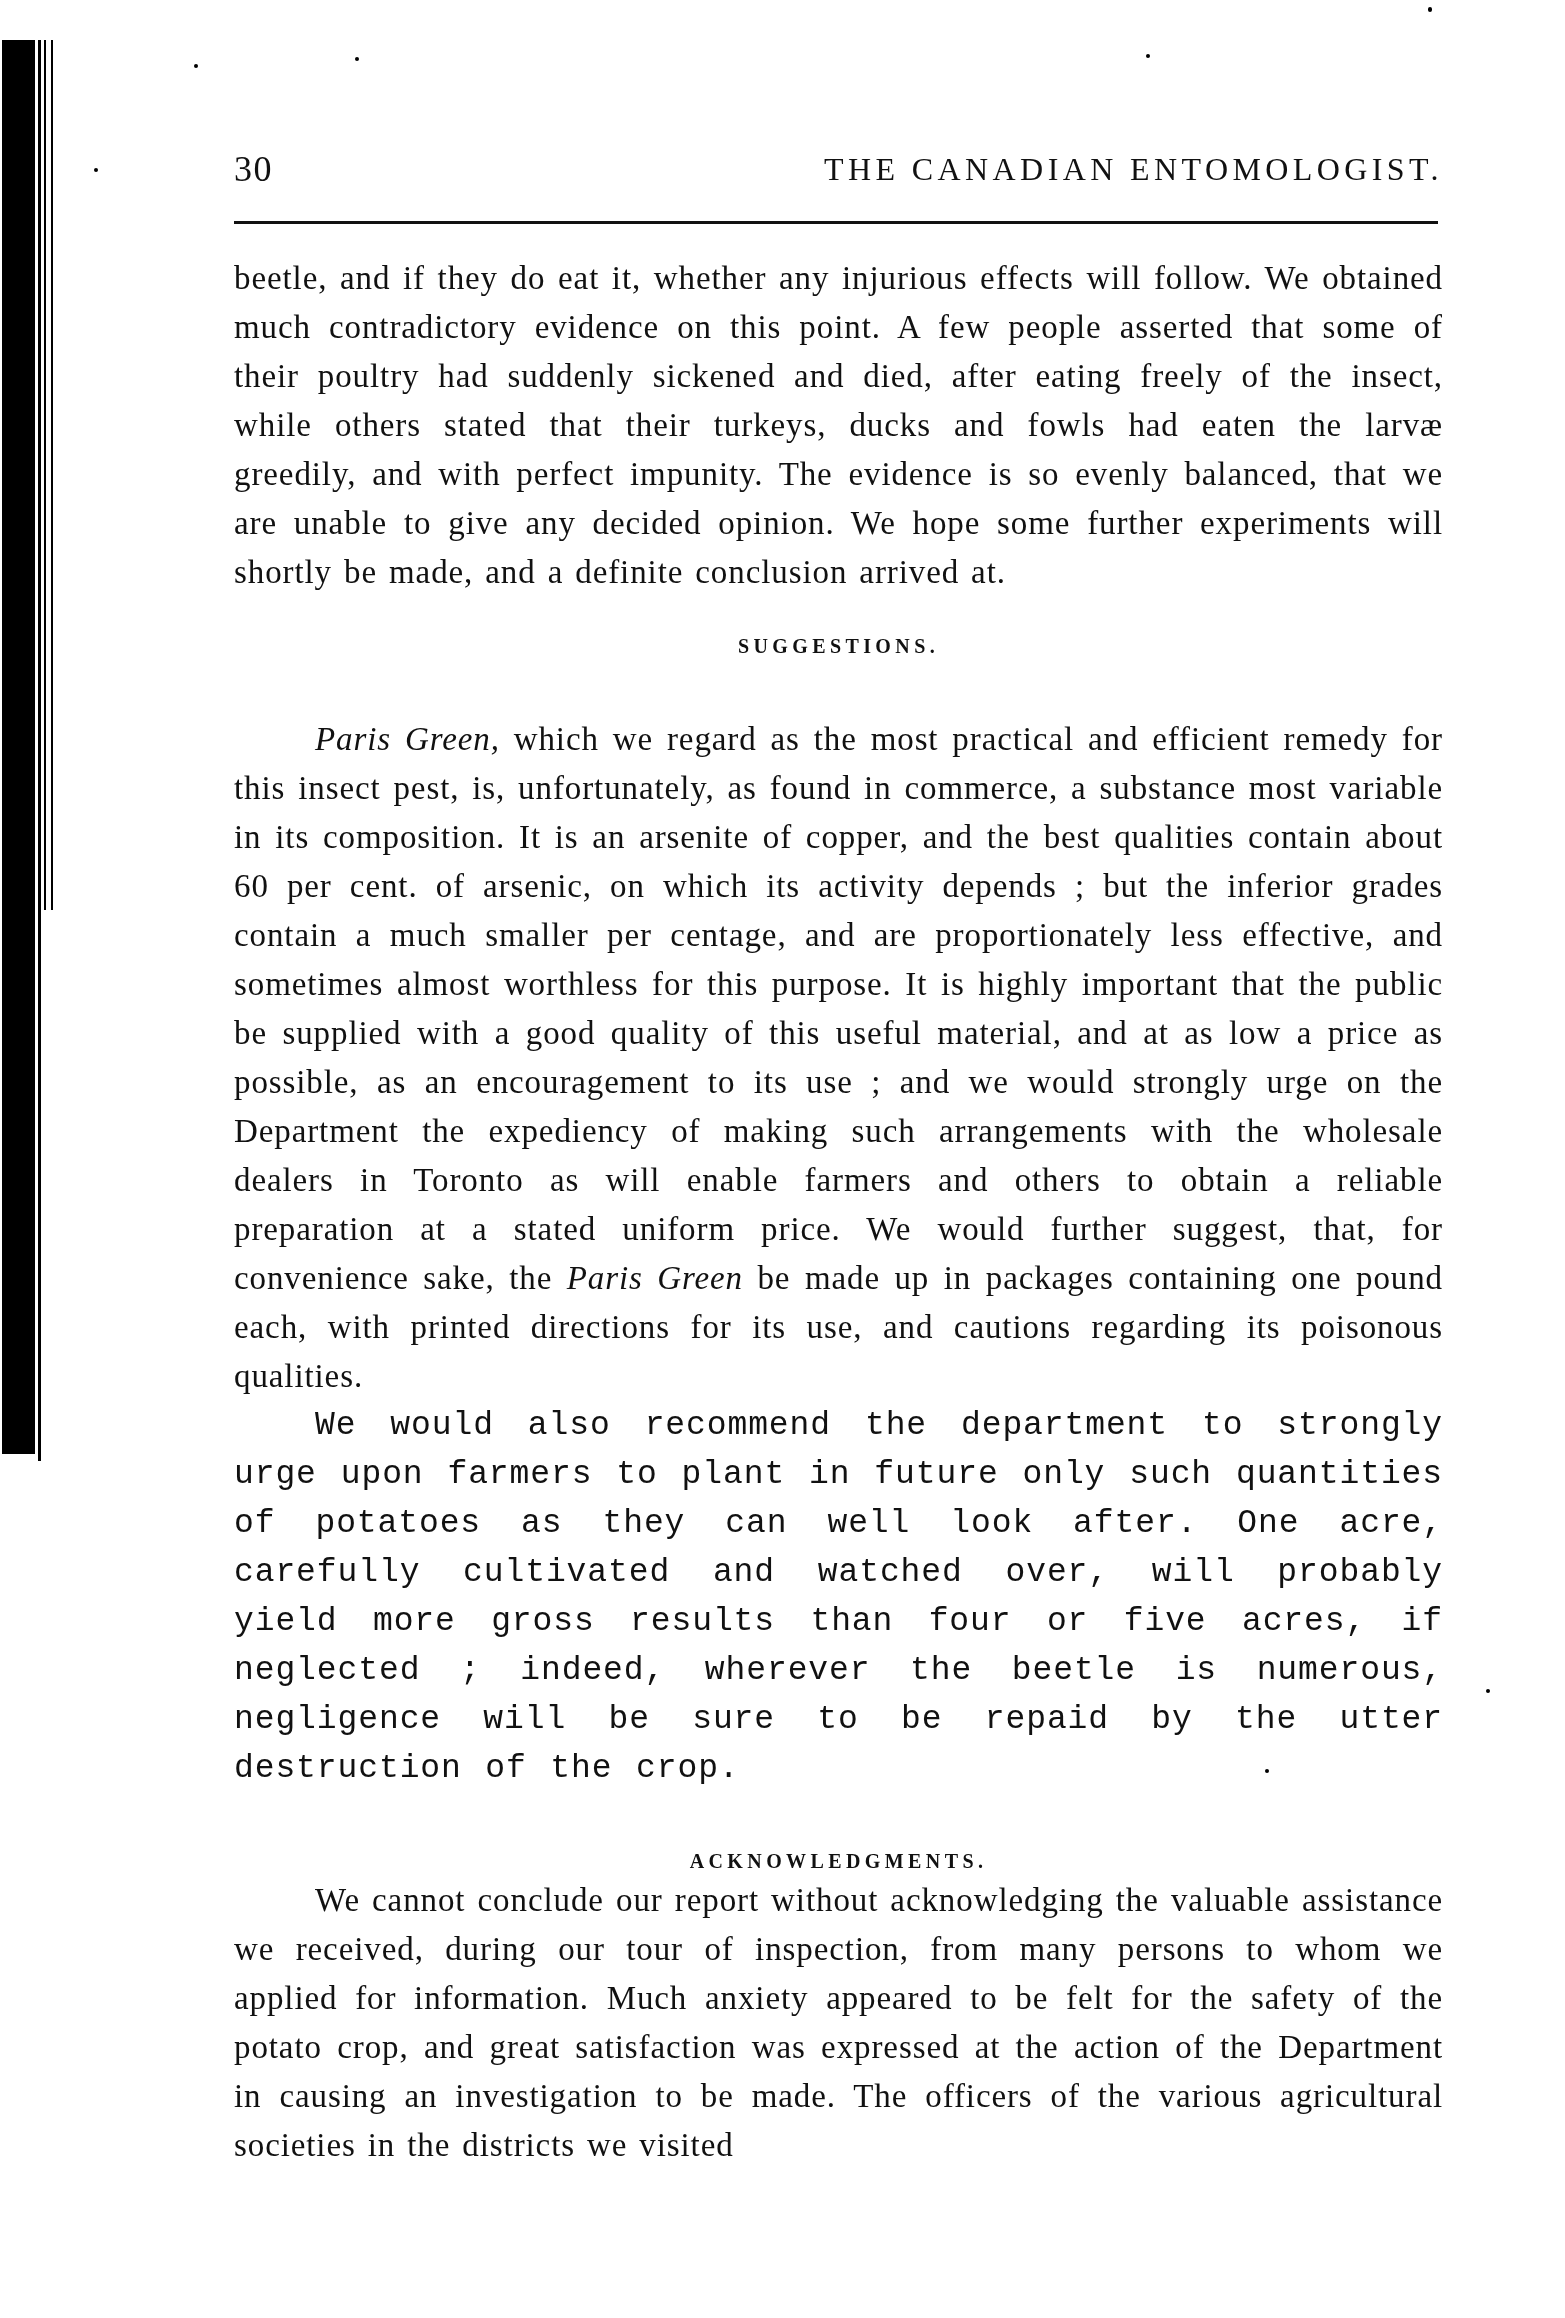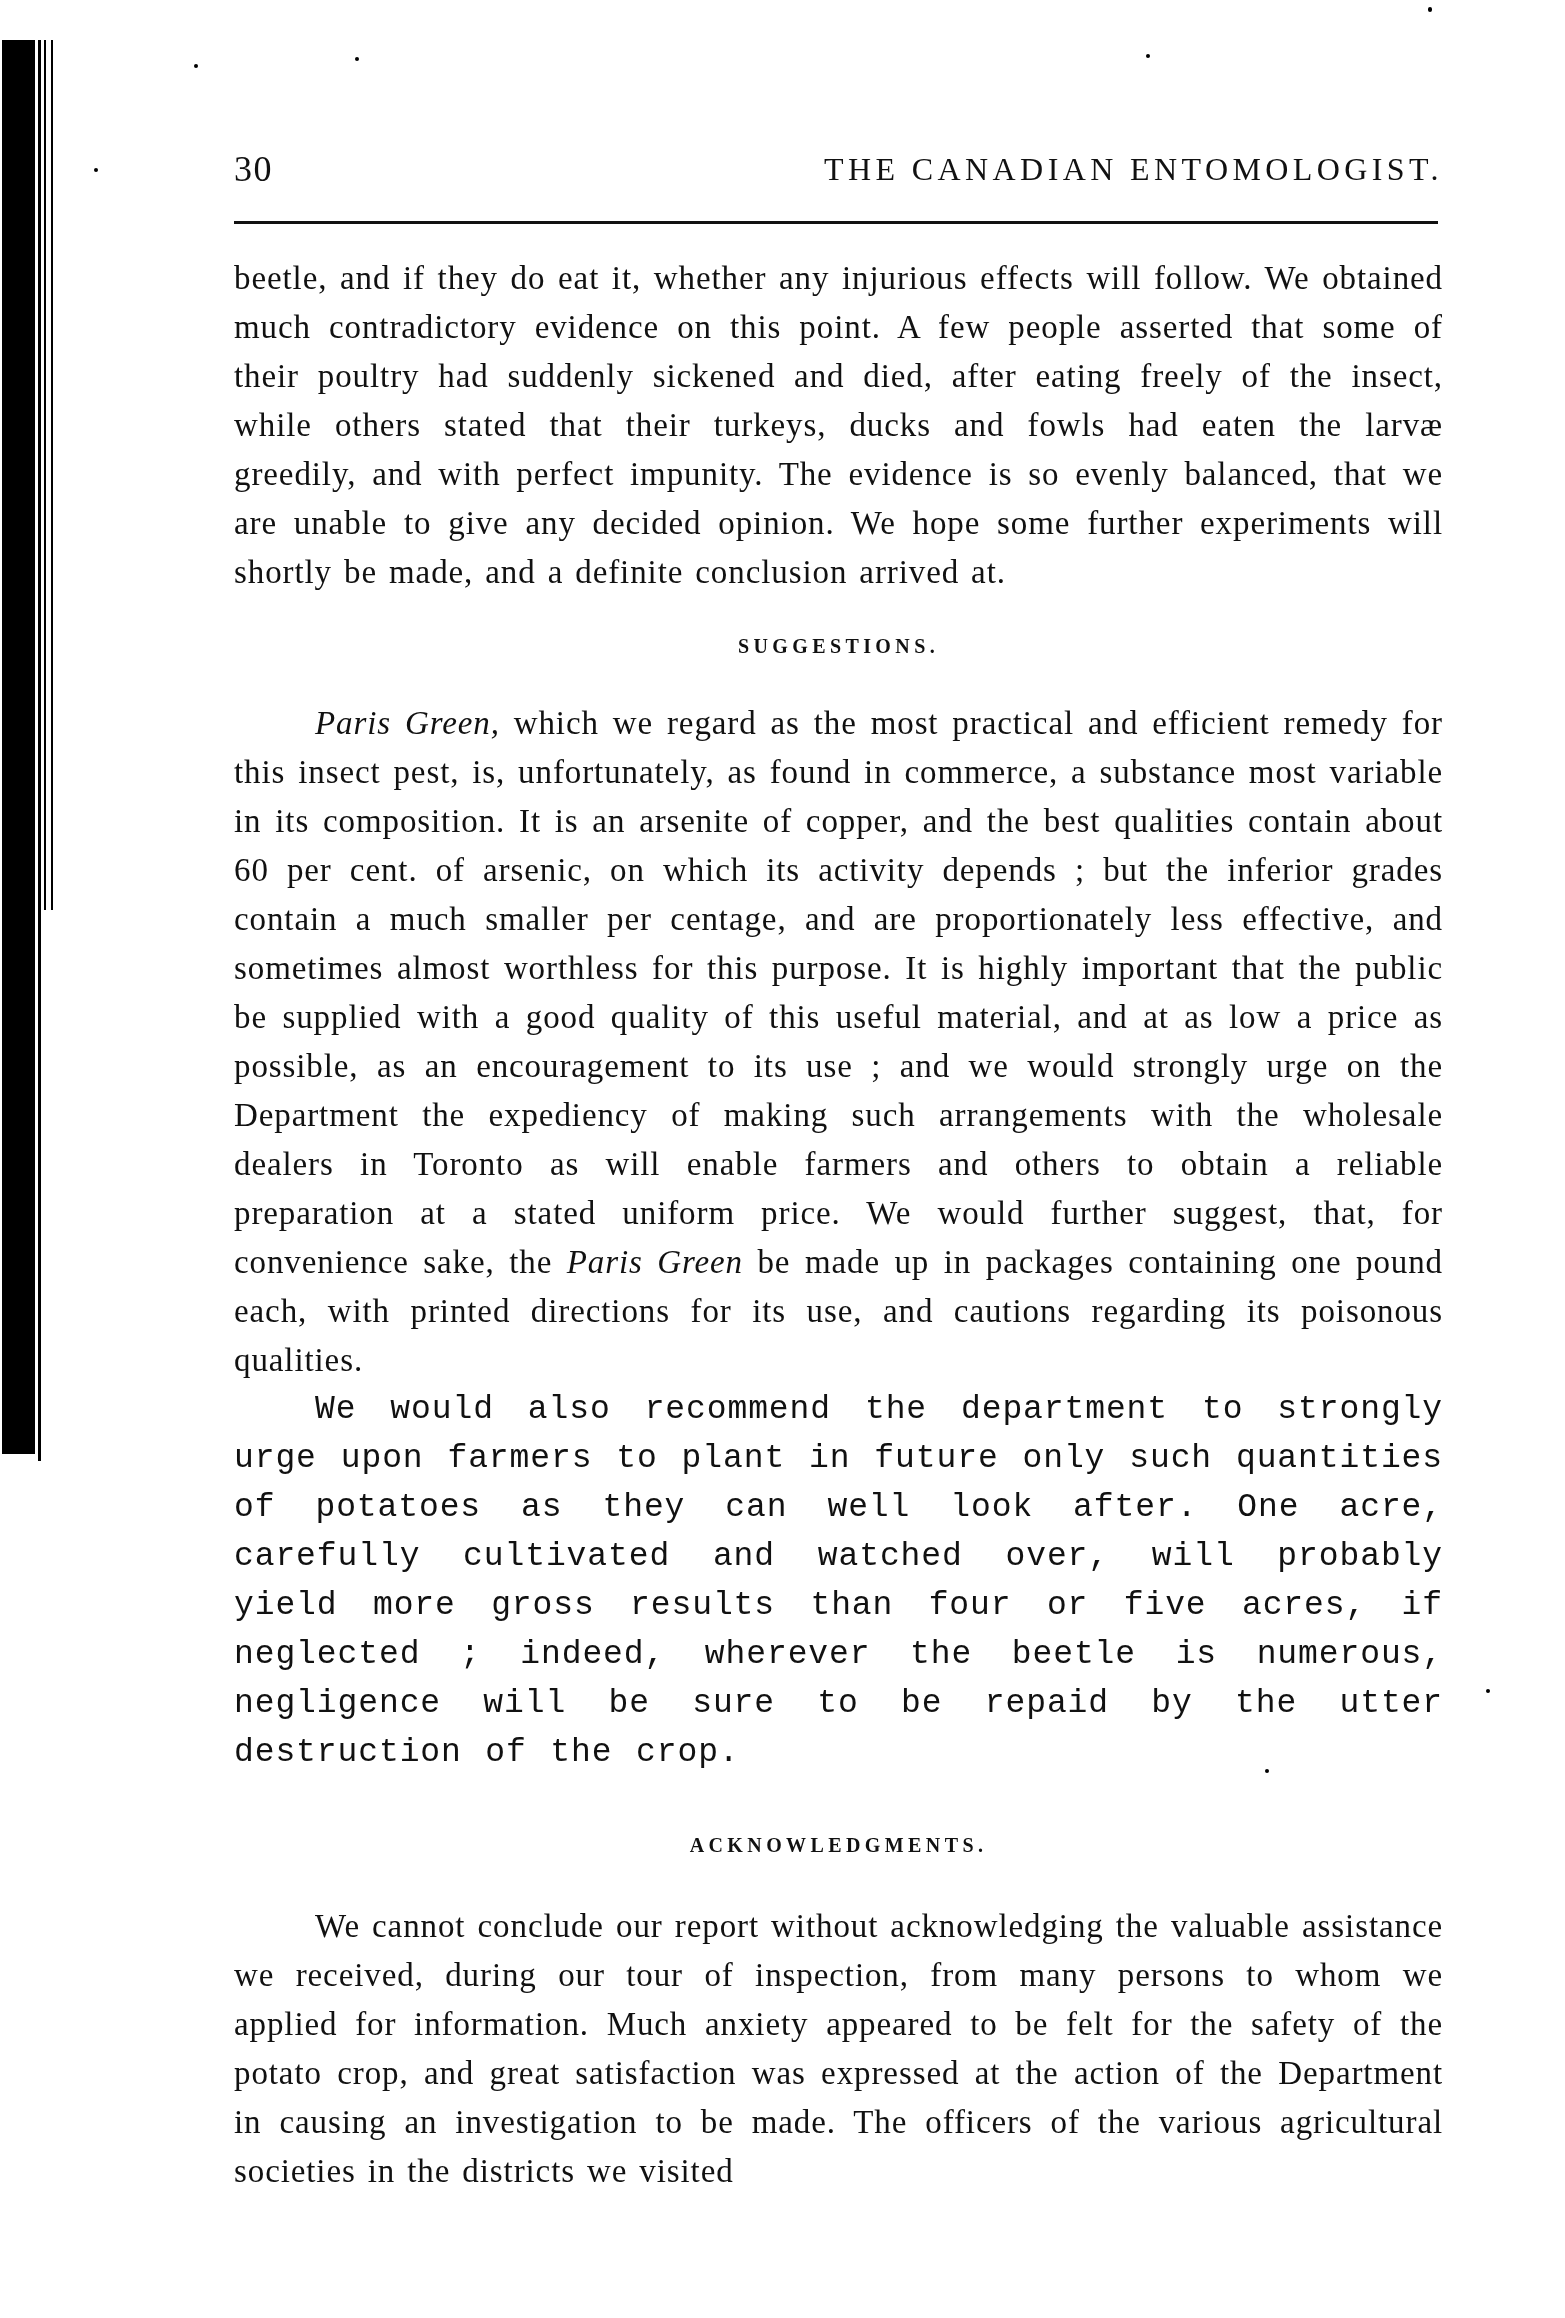--- a/index.html
+++ b/index.html
@@ -9,22 +9,22 @@
   .binding-line { position:absolute; top:40px; width:2.9px; background:#000; }
   .speck { position:absolute; width:4.4px; height:4.4px; background:#000; border-radius:50%; }
   .header { position:absolute; left:234px; top:144px; width:1209px; height:51px; }
   .page-number { position:absolute; left:0; top:0; font-size:36px; line-height:51px; letter-spacing:1.5px; }
   .running-title { position:absolute; left:0; right:0; top:0; text-align:right; font-size:32px; line-height:51px; letter-spacing:4.4px; padding-left:29px; }
   .header-rule { position:absolute; left:234px; top:221px; width:1204px; height:2.9px; background:#111; }
   .column { position:absolute; left:234px; top:254px; width:1209px; }
   p.para { margin:0; font-size:33px; line-height:49px; text-align:justify; text-align-last:left; letter-spacing:0.9px; word-spacing:2.9px; }
   p.indent { text-indent:81px; }
   .section-heading { text-align:center; font-size:20px; letter-spacing:4.4px; line-height:29px; margin:0; }
-  .h-suggestions { margin-top:35px; margin-bottom:38px; }
-  .h-ack { margin-top:54px; margin-bottom:42px; }
+  .h-suggestions { margin-top:35px; margin-bottom:54px; }
+  .h-ack { margin-top:54px; }
   .p-gap { margin-top:2.9px;font-family:Liberation Mono, monospace; }
   em { font-style:italic; }
 </style>
 </head>
 <body>
 
 <div class="binding-bar"></div>
 <div class="binding-line" style="left:38px;height:1421px;"></div>
 <div class="binding-line" style="left:44px;height:870px;width:2.2px;"></div>
 <div class="binding-line" style="left:51px;height:870px;width:2.2px;"></div>

